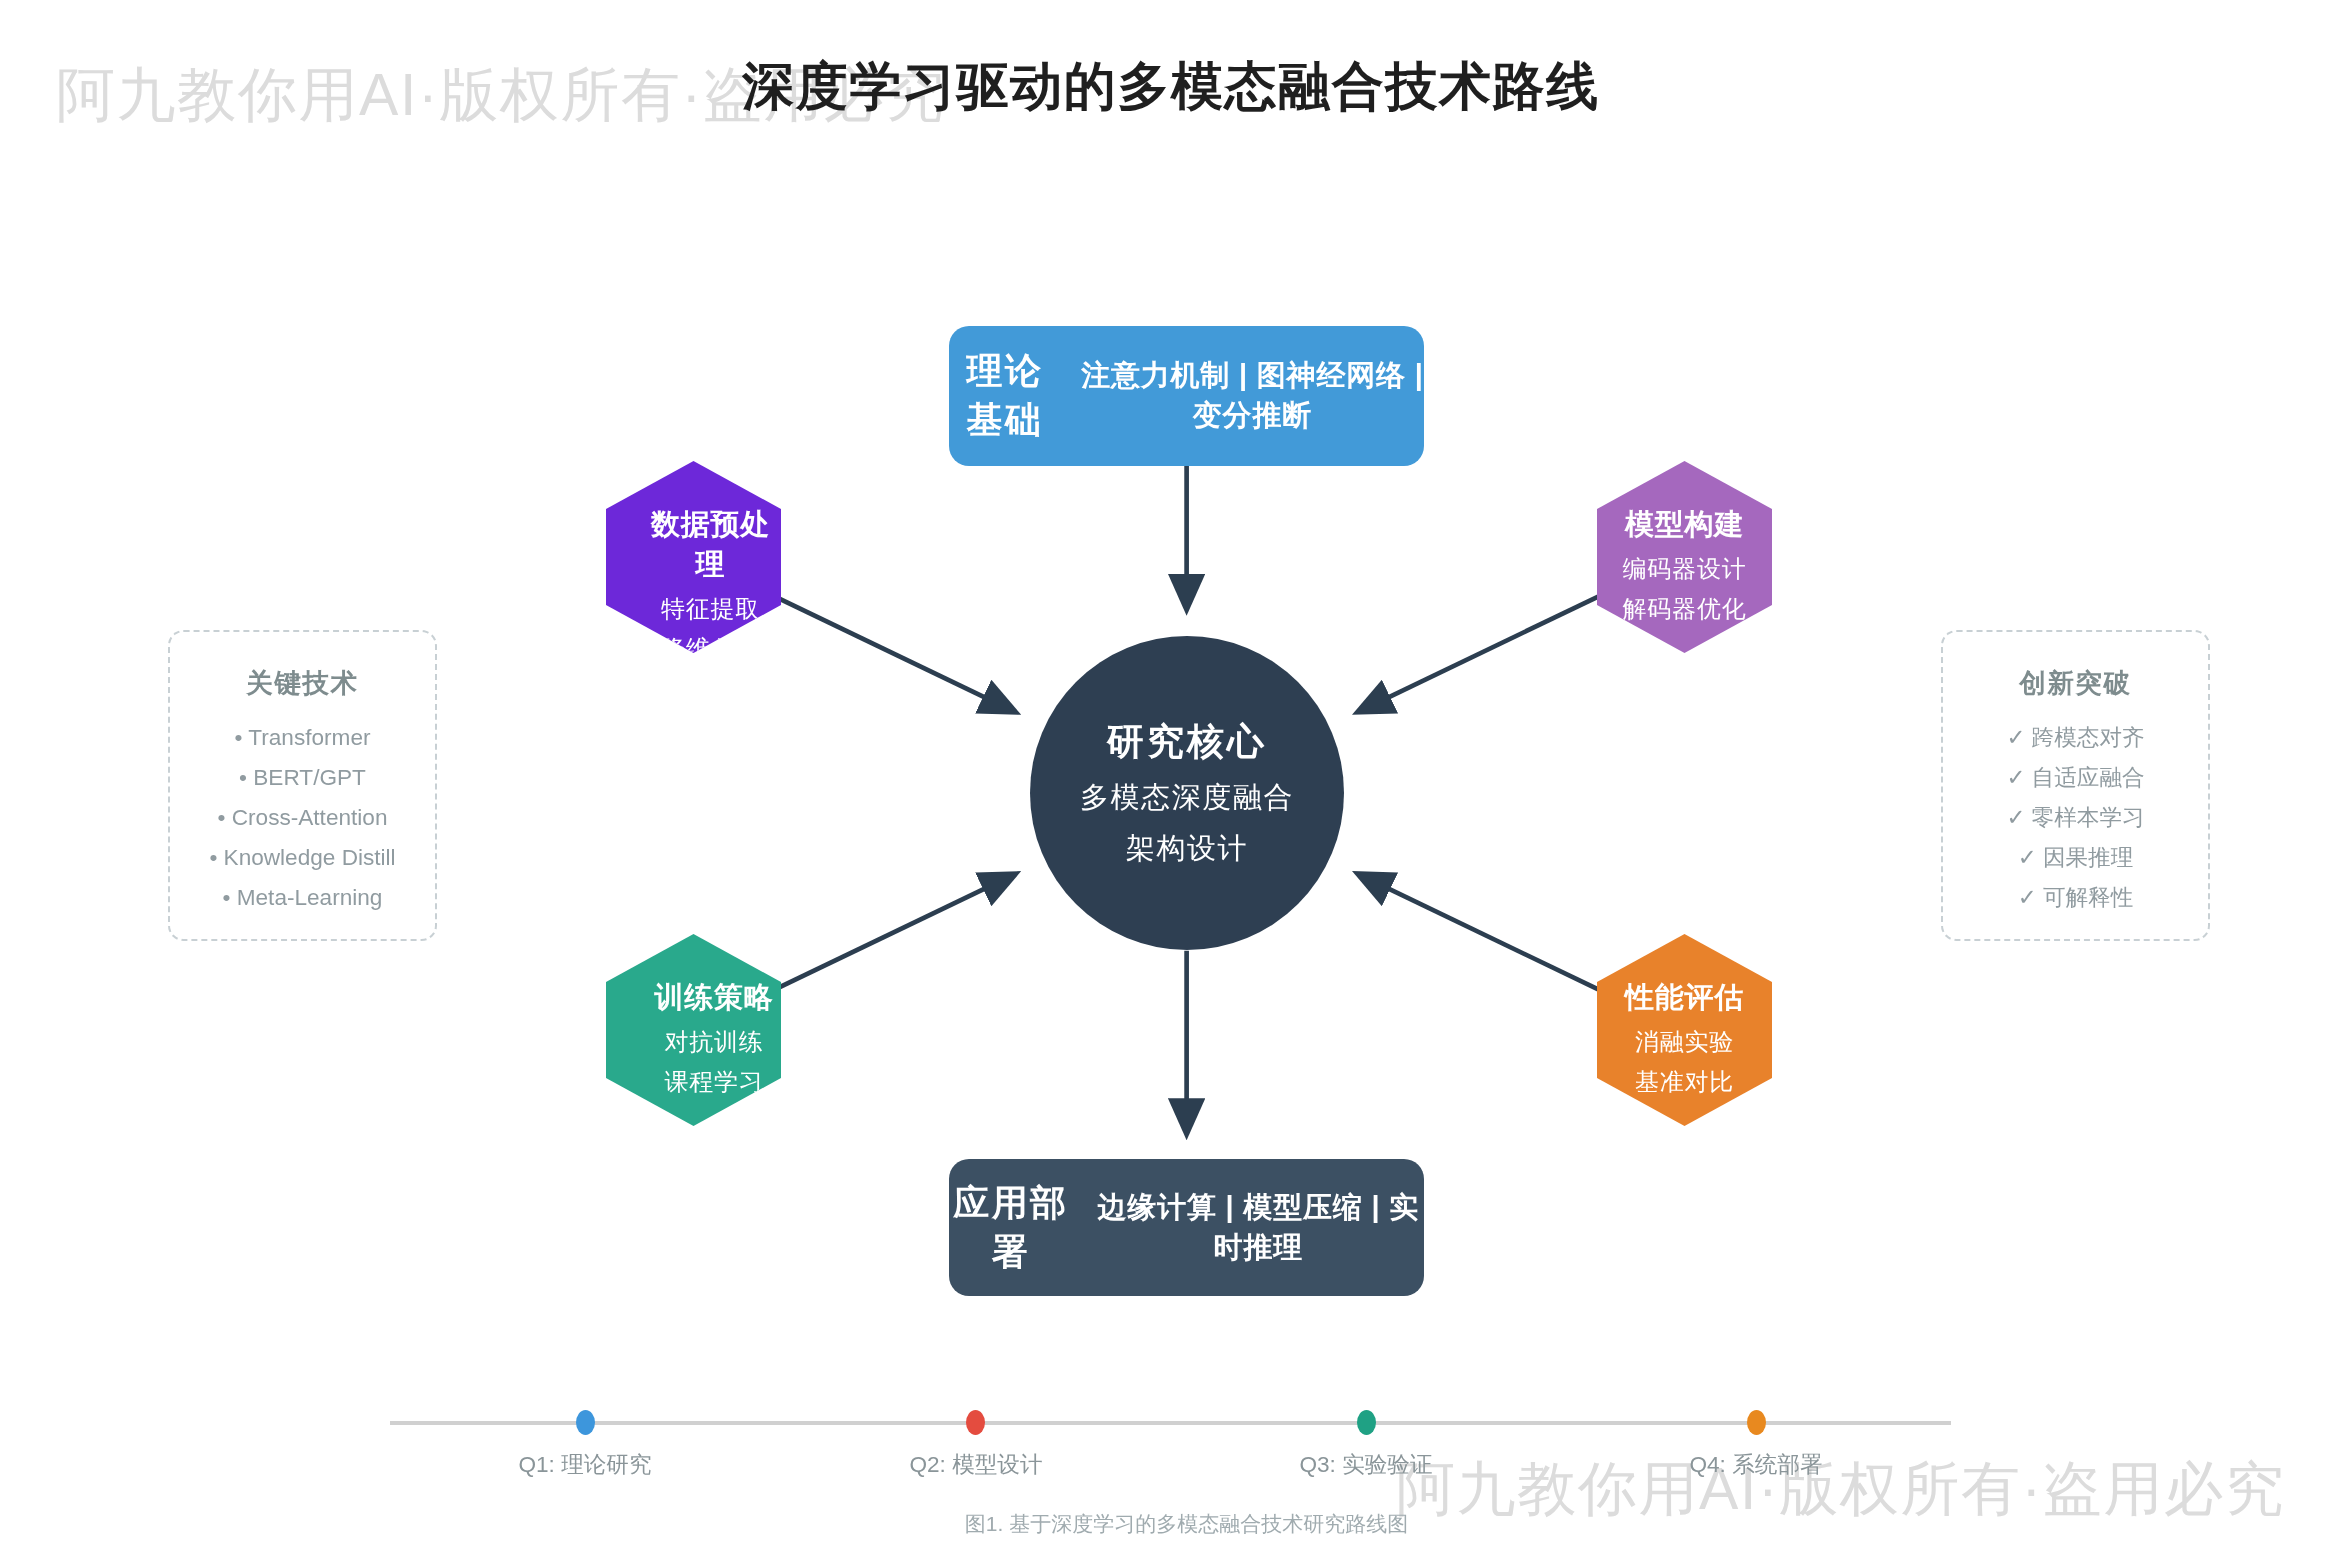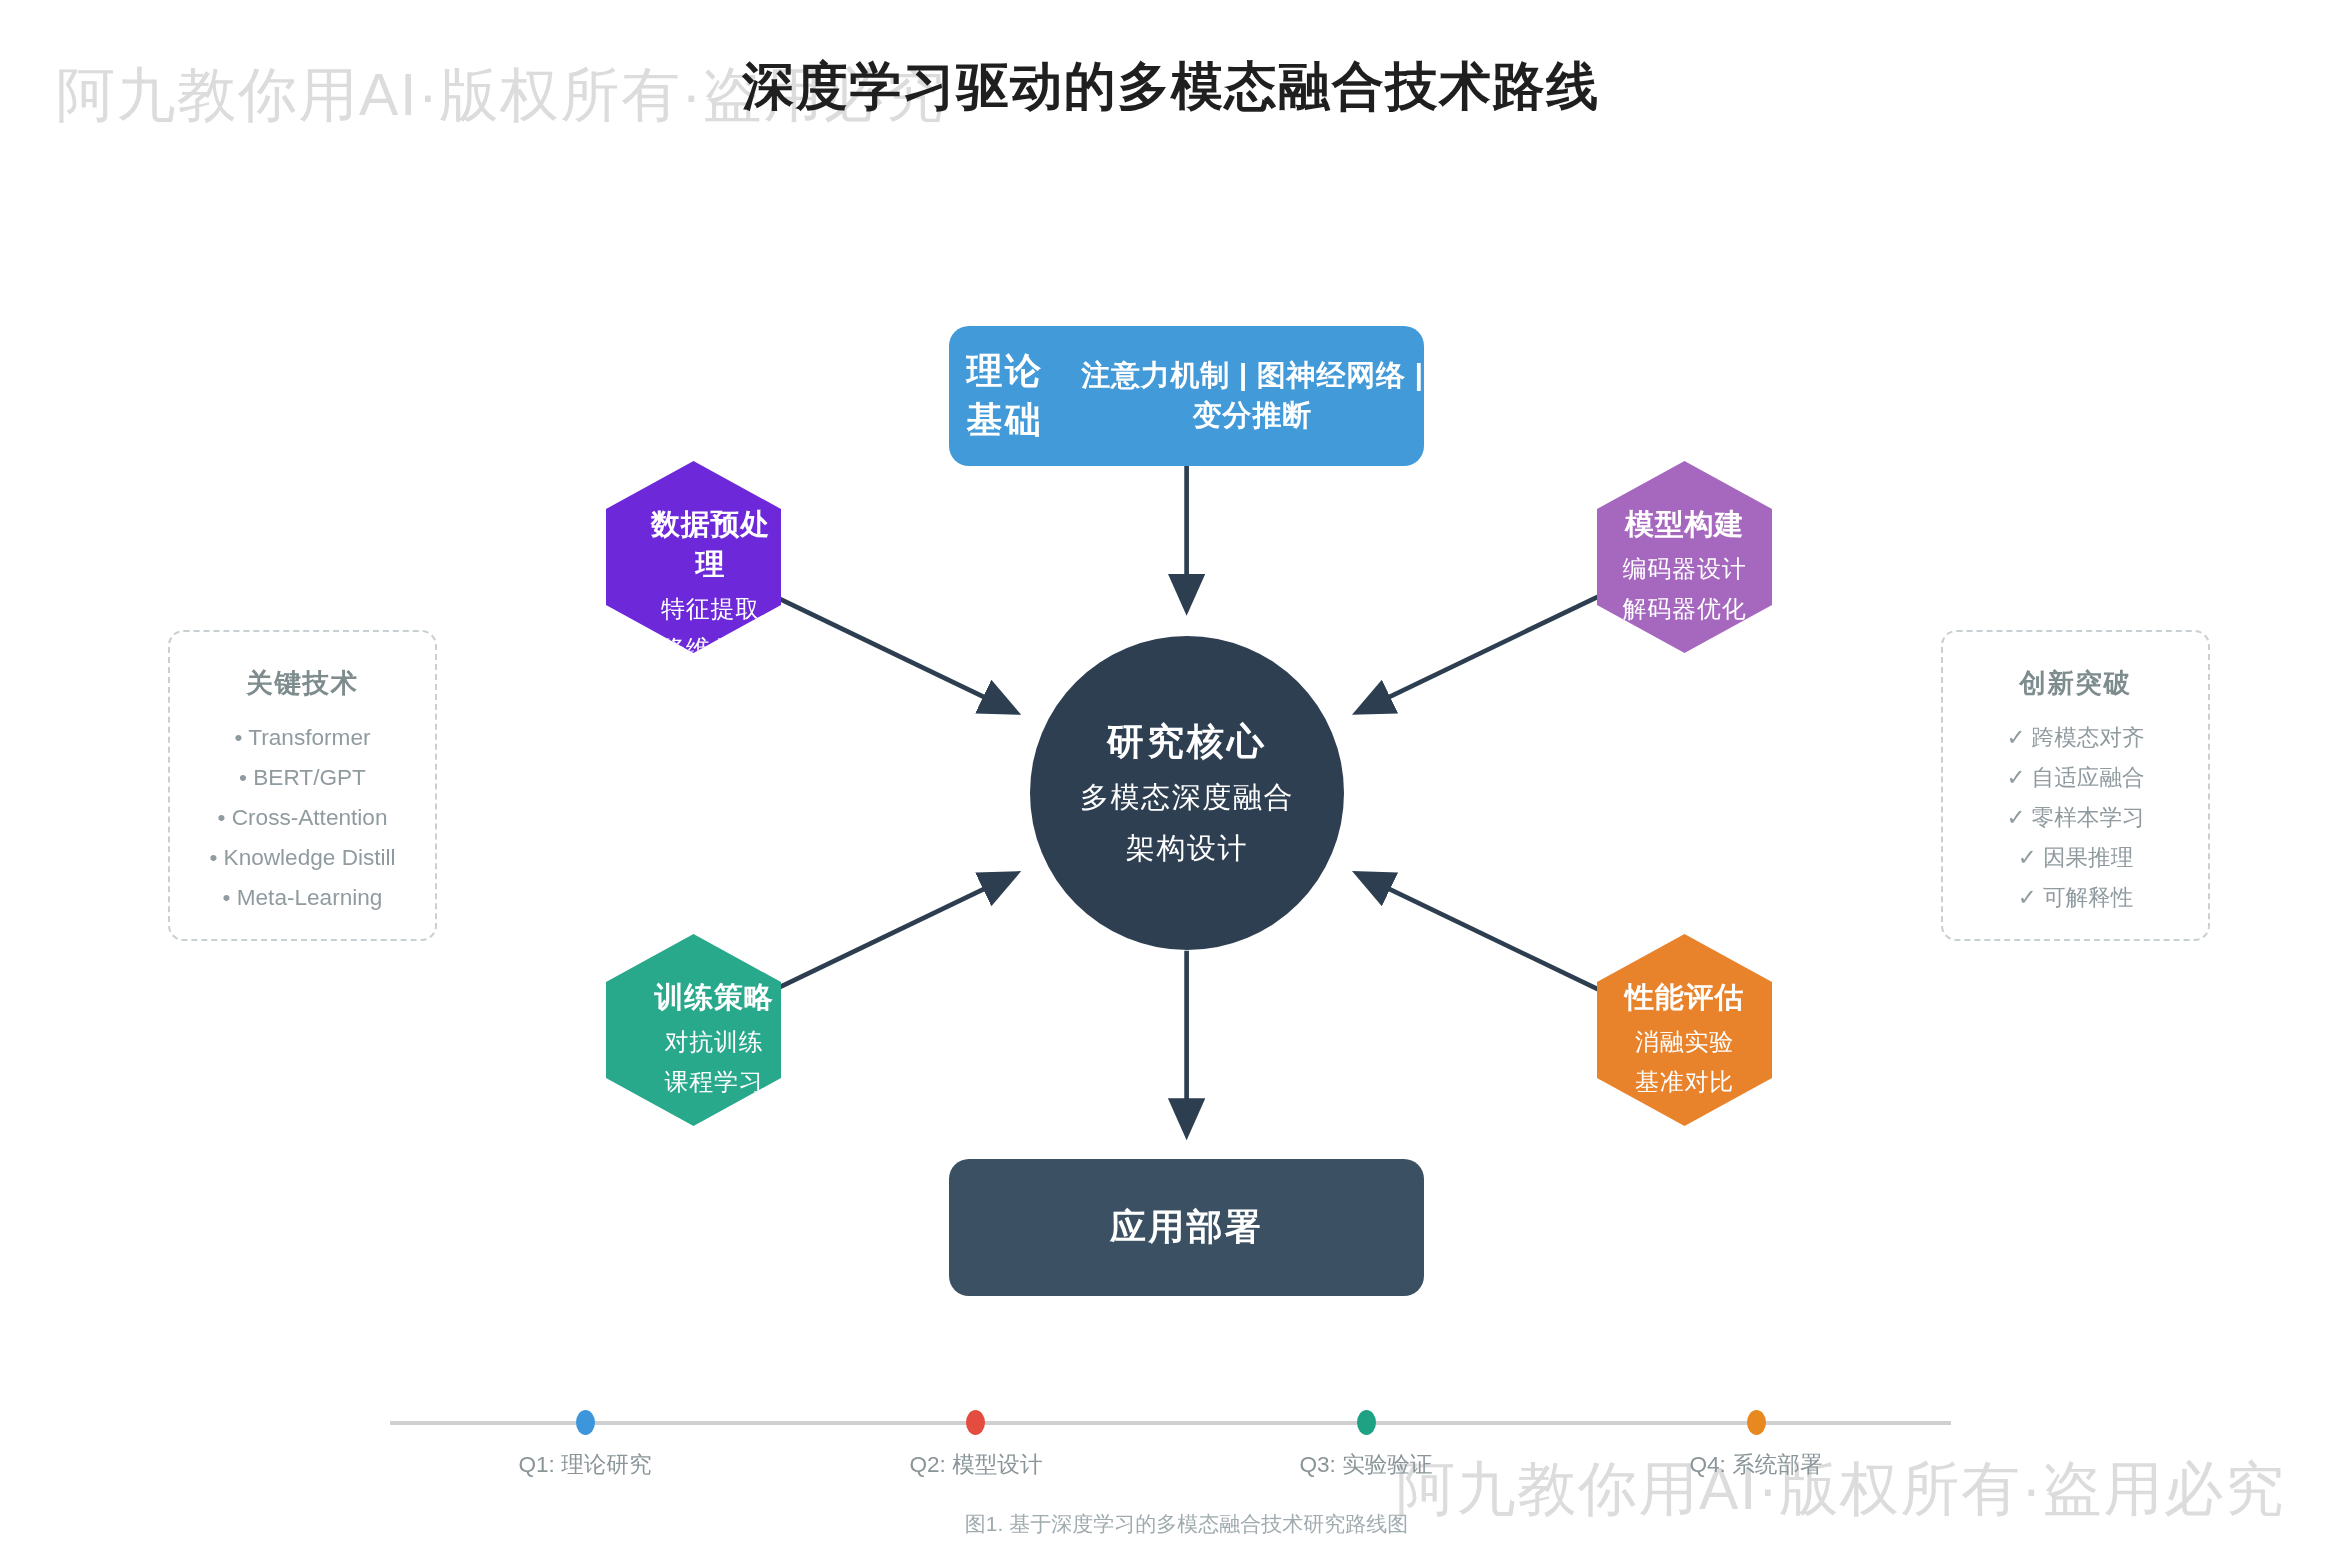--- a/index.html
+++ b/index.html
@@ -94,20 +94,21 @@
   </g>
 </svg>
 
 <div class="abs node-box box-top" style="background: rgb(66, 154, 216);">
   <div class="box-title">理论基础</div>
   <div class="box-sub">注意力机制 | 图神经网络 | 变分推断</div>
 </div>
 
 <div class="abs node-box box-bottom" style="background: rgb(60, 80, 99);">
   <div class="box-title">应用部署</div>
+  <div class="box-sub">边缘计算 | 模型压缩 | 实时推理</div>
 </div>
 
 <div class="abs core-circle" style="background: rgb(46, 63, 82);">
   <div class="core-title">研究核心</div>
   <div class="core-line">多模态深度融合</div>
   <div class="core-line">架构设计</div>
 </div>
 
 <div class="abs hex hex-red" style="background: #6d28d9; padding-left: 34px;">
   <div class="hex-title">数据预处理</div>

